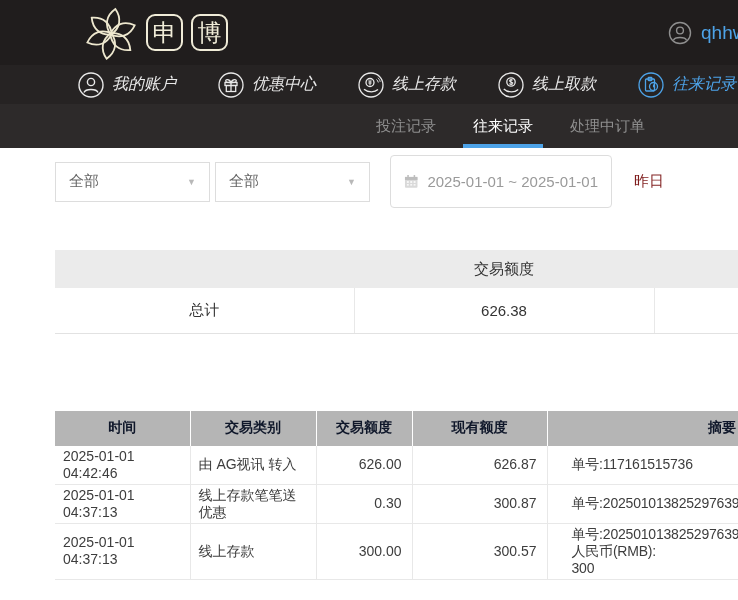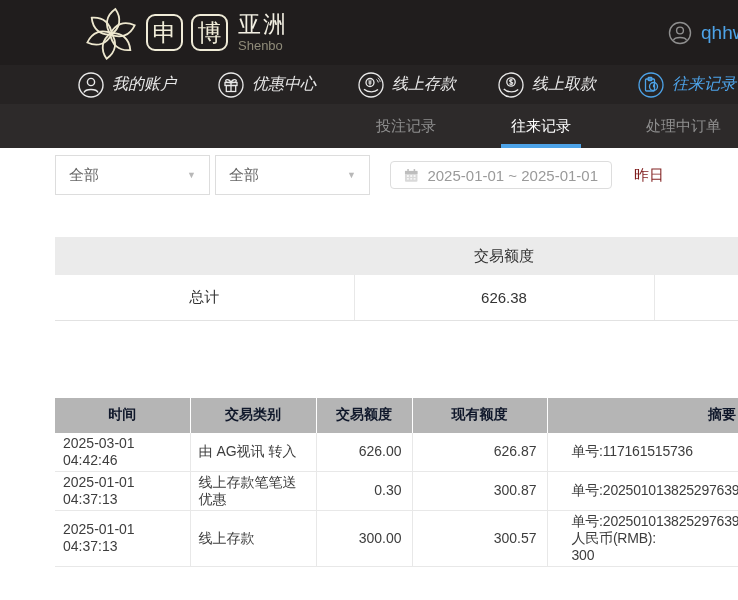--- a/index.html
+++ b/index.html
@@ -17,35 +17,35 @@
   .logo-sub { font-size:13px; color:#8f8b79; margin-top:3px; }
   .user-area { position:absolute; left:668px; top:0; height:65px; display:flex; align-items:center; gap:9px; }
   .username { color:#4da3e8; font-size:19px; white-space:nowrap; }
 
   
   .navbar { height:39px; background:#262323; display:flex; align-items:center; padding-left:78px; gap:42px;font-style:italic; }
   .nav-item { display:flex; align-items:center; gap:8px; color:#e9e9e9; font-size:16px; cursor:pointer; white-space:nowrap; }
   .nav-item.active { color:#4da3e8; }
 
   
-  .subnav { height:44px; background:#2d2a2a; display:flex; padding-left:366px;gap:38px; }
+  .subnav { height:44px; background:#2d2a2a; display:flex; padding-left:366px; }
   .tab { padding:0 10px; margin-right:17px; font-size:15px; color:#8f8f8f; height:44px;
     display:flex; align-items:center; position:relative; cursor:pointer; white-space:nowrap; }
   .tab.active { color:#ffffff; }
   .tab.active::after { content:""; position:absolute; left:0; right:0; bottom:0; height:4px; background:#4da3e8; }
 
   
   .content { padding-left:55px; }
   .filter-row { margin-top:7px; display:flex; align-items:center; }
   .select { width:155px; height:40px; border:1px solid #ddd; border-radius:0; background:#fff;
     display:flex; align-items:center; justify-content:space-between; padding:0 13px;
     color:#666; font-size:15px; cursor:pointer; }
   .select + .select { margin-left:5px; }
   .caret { font-size:9px; color:#b8b8b8; }
-  .datebox { margin-left:20px; width:222px; height:28px; border:1px solid #ddd; border-radius:4px;
+  .datebox { margin-left:20px; width:222px; height:53px; border:1px solid #ddd; border-radius:4px;
     display:flex; align-items:center; gap:9px; padding:7px 13px; color:#9a9a9a; font-size:15px;
     white-space:nowrap; cursor:pointer; }
   .btn-today { margin-left:11px; width:80px; height:40px; border:1px solid #6fb5ec; border-radius:4px;
     background:#fff; color:#4da3e8; font-size:15px; display:flex; align-items:center;
     justify-content:center; cursor:pointer; }
   .btn-yest { margin-left:22px; border:none; background:none; color:#7f1d1d; font-size:15px;
     white-space:nowrap; cursor:pointer; }
 
   
   table { border-collapse:collapse; table-layout:fixed; }
@@ -79,24 +79,20 @@
         <path transform="rotate(10)" d="M0,-28 C9,-19 9,-8 0,1 C-9,-8 -9,-19 0,-28 Z"></path>
         <path transform="rotate(70)" d="M0,-28 C9,-19 9,-8 0,1 C-9,-8 -9,-19 0,-28 Z"></path>
         <path transform="rotate(130)" d="M0,-28 C9,-19 9,-8 0,1 C-9,-8 -9,-19 0,-28 Z"></path>
         <path transform="rotate(190)" d="M0,-28 C9,-19 9,-8 0,1 C-9,-8 -9,-19 0,-28 Z"></path>
         <path transform="rotate(250)" d="M0,-28 C9,-19 9,-8 0,1 C-9,-8 -9,-19 0,-28 Z"></path>
         <path transform="rotate(310)" d="M0,-28 C9,-19 9,-8 0,1 C-9,-8 -9,-19 0,-28 Z"></path>
       </g>
     </svg>
     <div class="box-char">申</div>
     <div class="box-char">博</div>
-    <div class="logo-text">
-      <span class="logo-region">亚洲</span>
-      <span class="logo-sub">Shenbo</span>
-    </div>
   </div>
   <div class="user-area">
     <svg width="24" height="24" viewBox="0 0 24 24" fill="none" stroke="#8f8f8f" stroke-width="1.4">
       <circle cx="12" cy="12" r="10.5"></circle>
       <circle cx="12" cy="9.5" r="3.4"></circle>
       <path d="M5.5 19.2c1.4-3.6 11.6-3.6 13 0"></path>
     </svg>
     <span class="username">qhhw</span>
   </div>
 </div>
@@ -216,21 +212,21 @@
       <tr>
         <th>时间</th>
         <th>交易类别</th>
         <th>交易额度</th>
         <th>现有额度</th>
         <th>摘要</th>
       </tr>
     </thead>
     <tbody>
       <tr>
-        <td>2025-03-01 04:42:46</td>
+        <td>2025-01-01 04:42:46</td>
         <td>由 AG视讯 转入</td>
         <td class="num">626.00</td>
         <td class="num">626.87</td>
         <td>
             <div class="note-line">单号:117161515736</div>
           </td>
       </tr>
       <tr>
         <td>2025-01-01 04:37:13</td>
         <td>线上存款笔笔送优惠</td>

